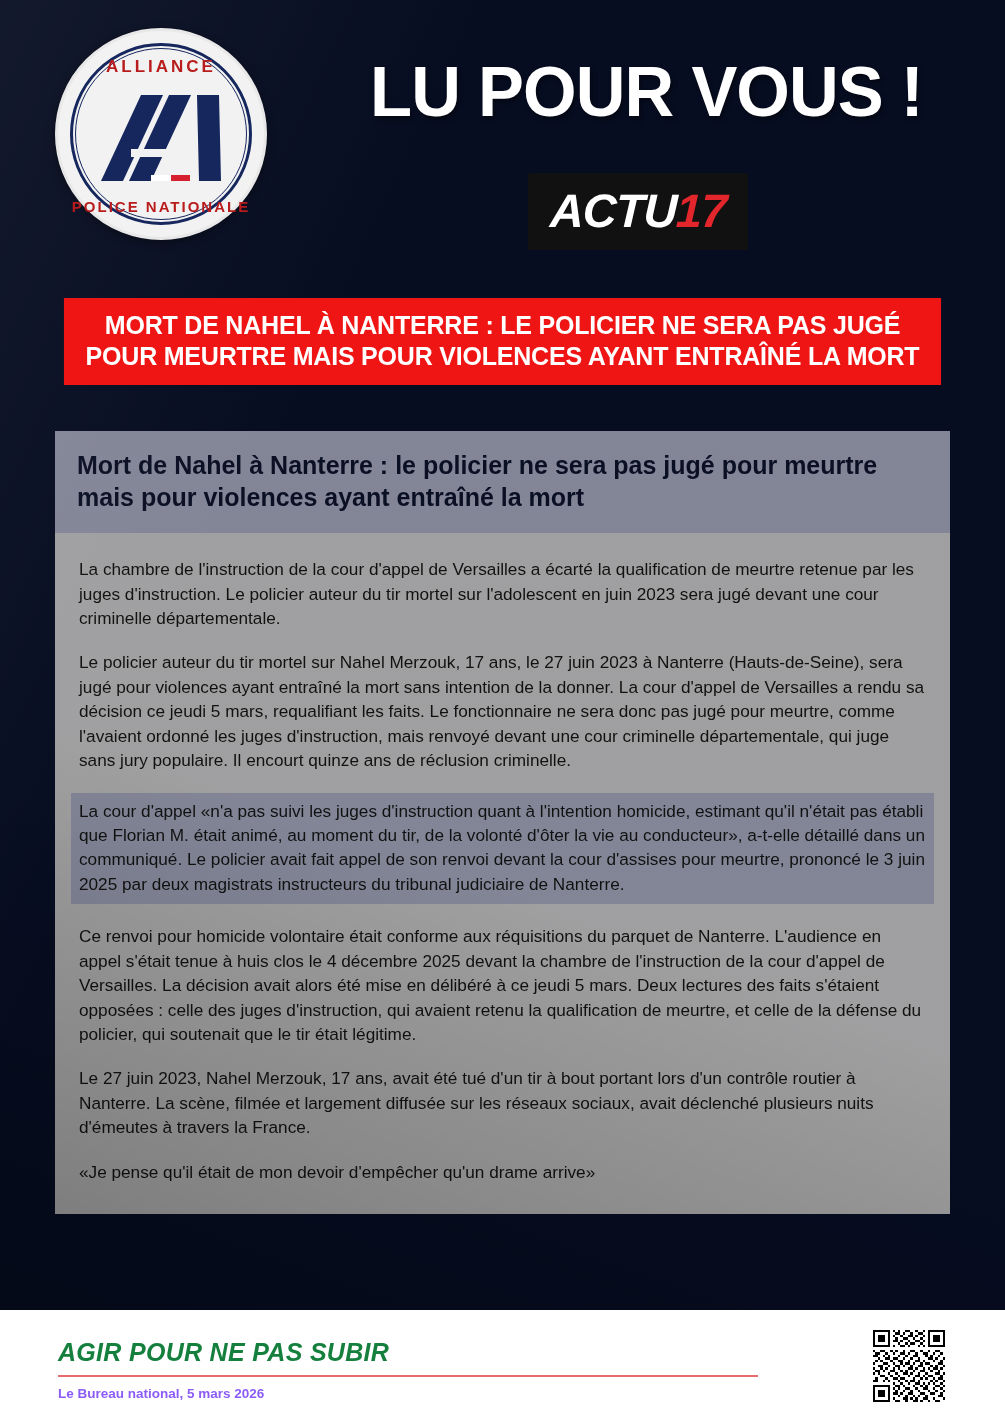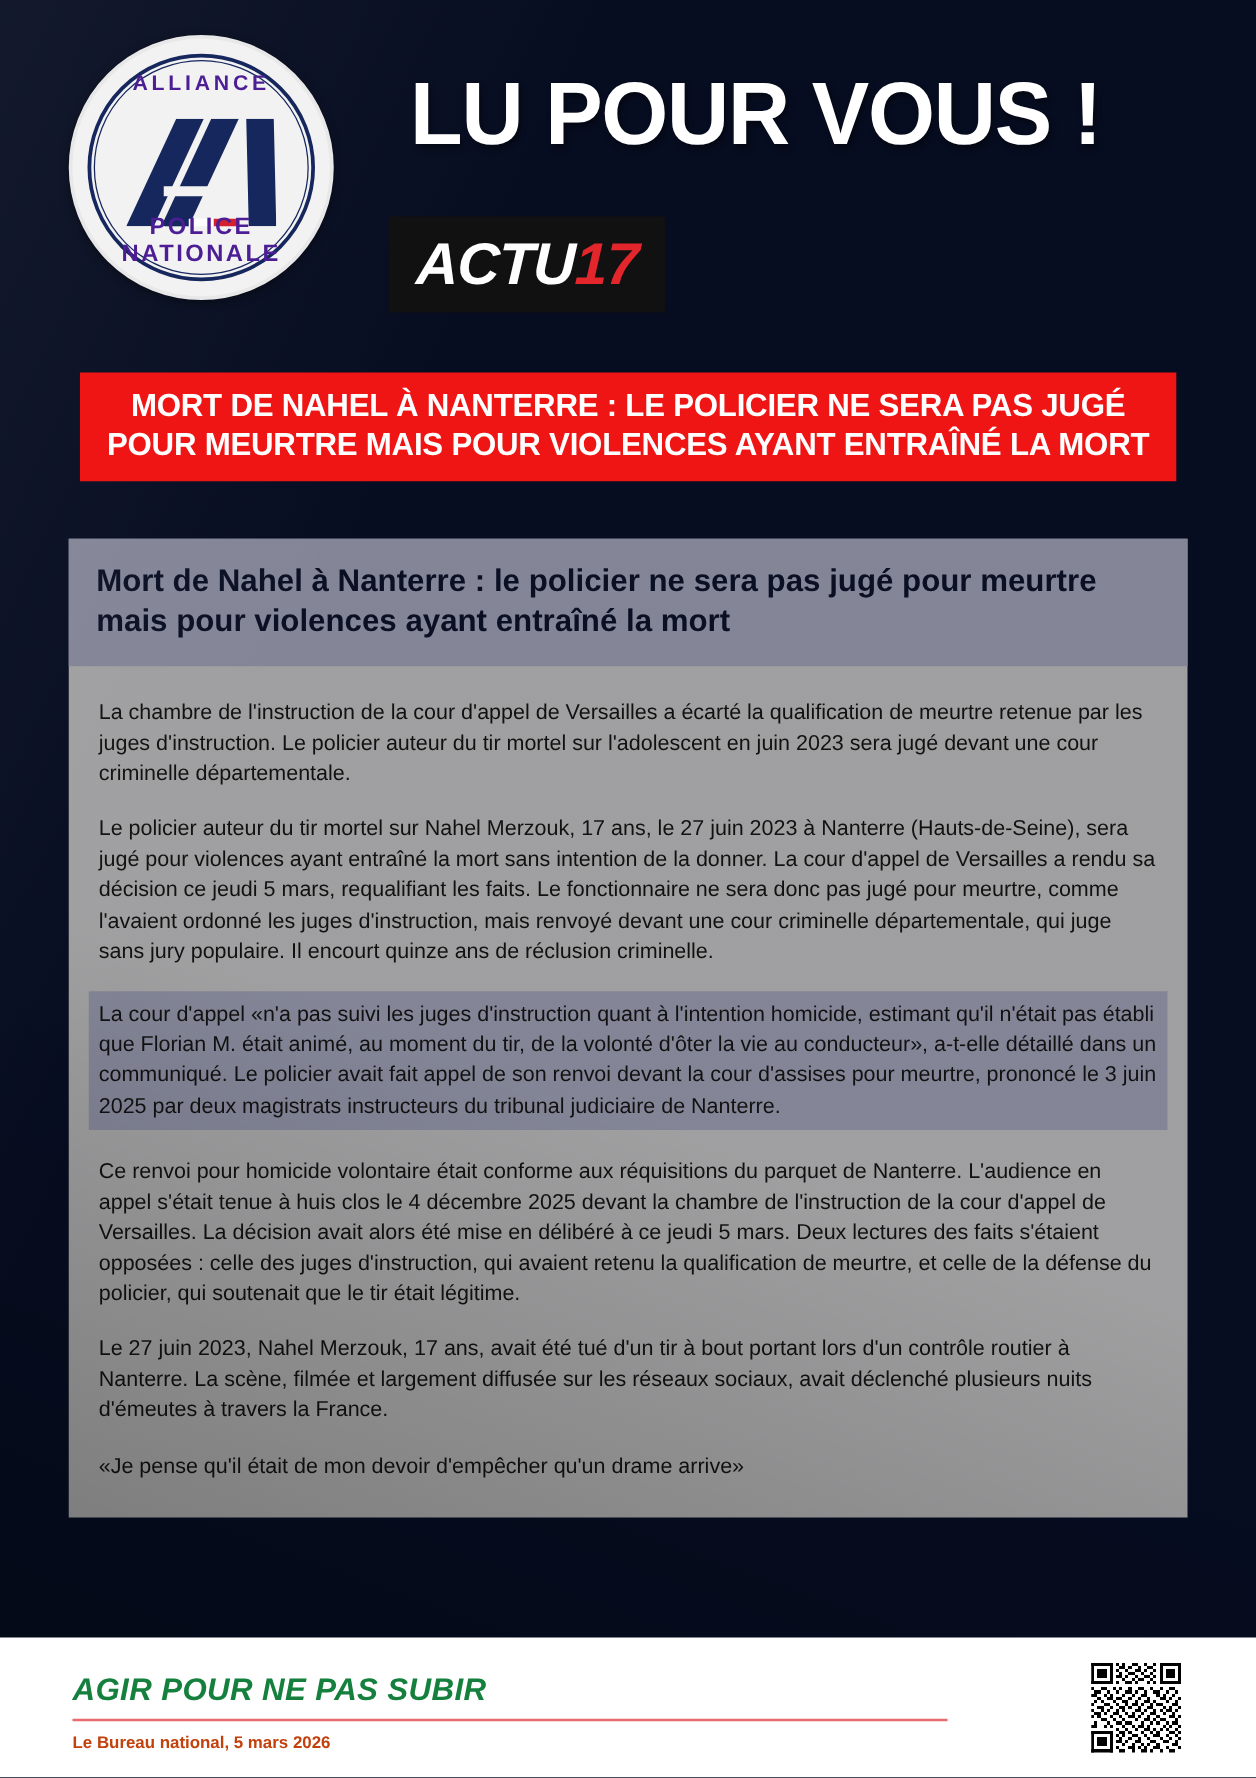--- a/index.html
+++ b/index.html
@@ -56,30 +56,30 @@
     position: absolute;
     inset: 17px;
     border-radius: 50%;
     border: 1px solid #16275e;
   }
   .logo-text-top, .logo-text-bottom {
     position: absolute;
     left: 0; right: 0;
     text-align: center;
     font-weight: bold;
-    color: #4c1d95;
+    color: #b91c1c;
     letter-spacing: 3px;
   }
   .logo-text-top {
     top: 26px;
     font-size: 17px;
   }
   .logo-text-bottom {
     bottom: 22px;
-    font-size: 19px;
+    font-size: 15px;
     letter-spacing: 2px;
   }
   .logo-a {
     position: absolute;
     left: 50%;
     top: 52%;
     transform: translate(-50%, -50%);
     width: 120px;
     height: 86px;
   }
@@ -96,21 +96,21 @@
   .flag-bar i:nth-child(1) { background: #16275e; }
   .flag-bar i:nth-child(2) { background: #ffffff; }
   .flag-bar i:nth-child(3) { background: #d5202e; }
 
   .header-right {
     flex: 1;
     padding-left: 44px;
     padding-top: 28px;
     display: flex;
     flex-direction: column;
-    align-items: flex-start;
+    align-items: center;
   }
   .lu-pour-vous {
     color: #ffffff;
     font-size: 71px;
     font-weight: bold;
     letter-spacing: -1px;
     line-height: 1;
     text-shadow: 2px 3px 5px rgba(0,0,0,0.45);
     white-space: nowrap;
     transform: scaleX(0.97);
@@ -209,21 +209,21 @@
   }
   .slogan-rule {
     margin-top: 8px;
     width: 700px;
     height: 2px;
     background: #e03a3a;
     opacity: 0.75;
   }
   .bureau {
     margin-top: 9px;
-    color: #c2410c;
+    color: #8b5cf6;
     font-size: 13.5px;
     font-weight: bold;
   }
   .qr {
     width: 72px;
     height: 72px;
     display: block;
   }
 </style>
 </head>

